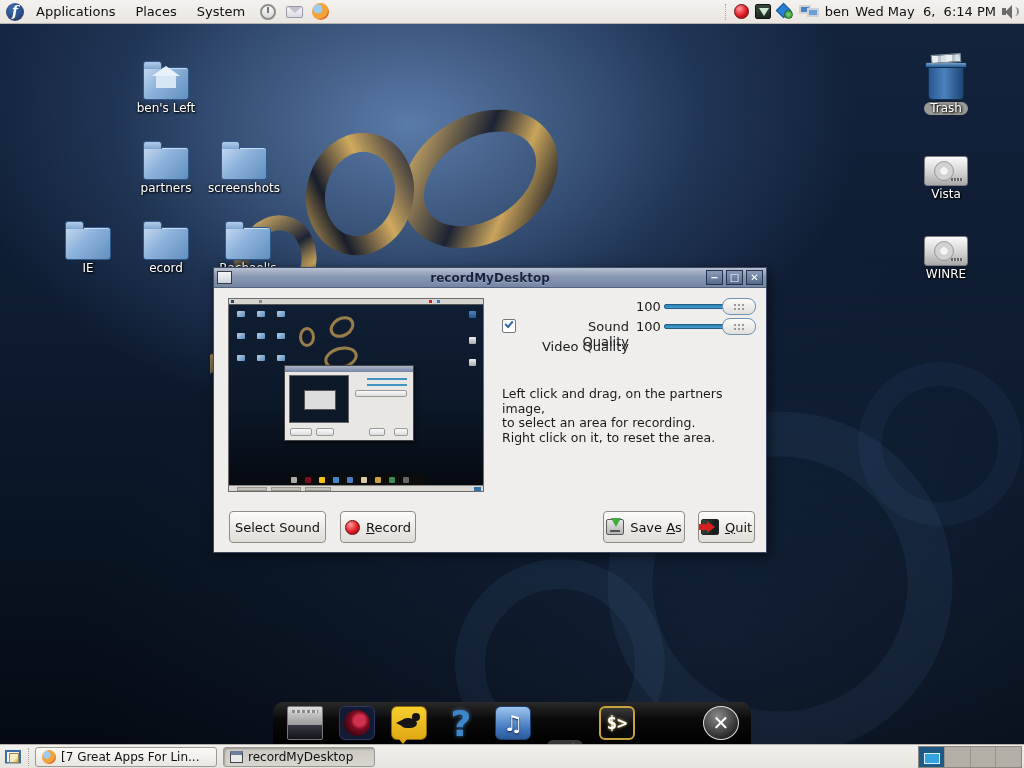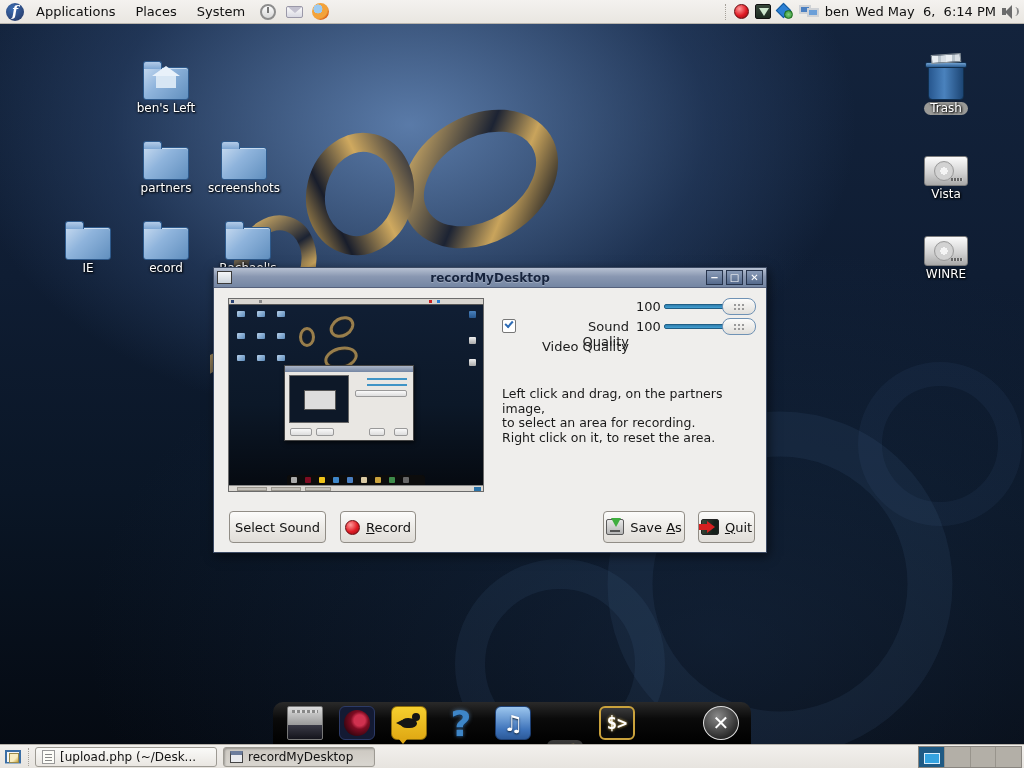--- a/index.html
+++ b/index.html
@@ -442,22 +442,22 @@
       <span>✕</span>
     </div>
 </div>
 
 <div class="taskbar">
   <div class="show-desktop">
       <span class="sd-ico"></span>
     </div>
   <span class="task-sep"></span>
   <div class="task-btn">
-    <span class="task-ico-txt"></span>
-    <span>[upload.php (~/Desk...</span>
+    <span class="task-ico-ff"></span>
+    <span>[7 Great Apps For Lin...</span>
   </div>
   <div class="task-btn active">
     <span class="task-ico-win"></span>
     <span>recordMyDesktop</span>
   </div>
   <div class="ws-switcher">
     <div class="ws-cell active"></div>
     <div class="ws-cell"></div>
     <div class="ws-cell"></div>
     <div class="ws-cell"></div>

